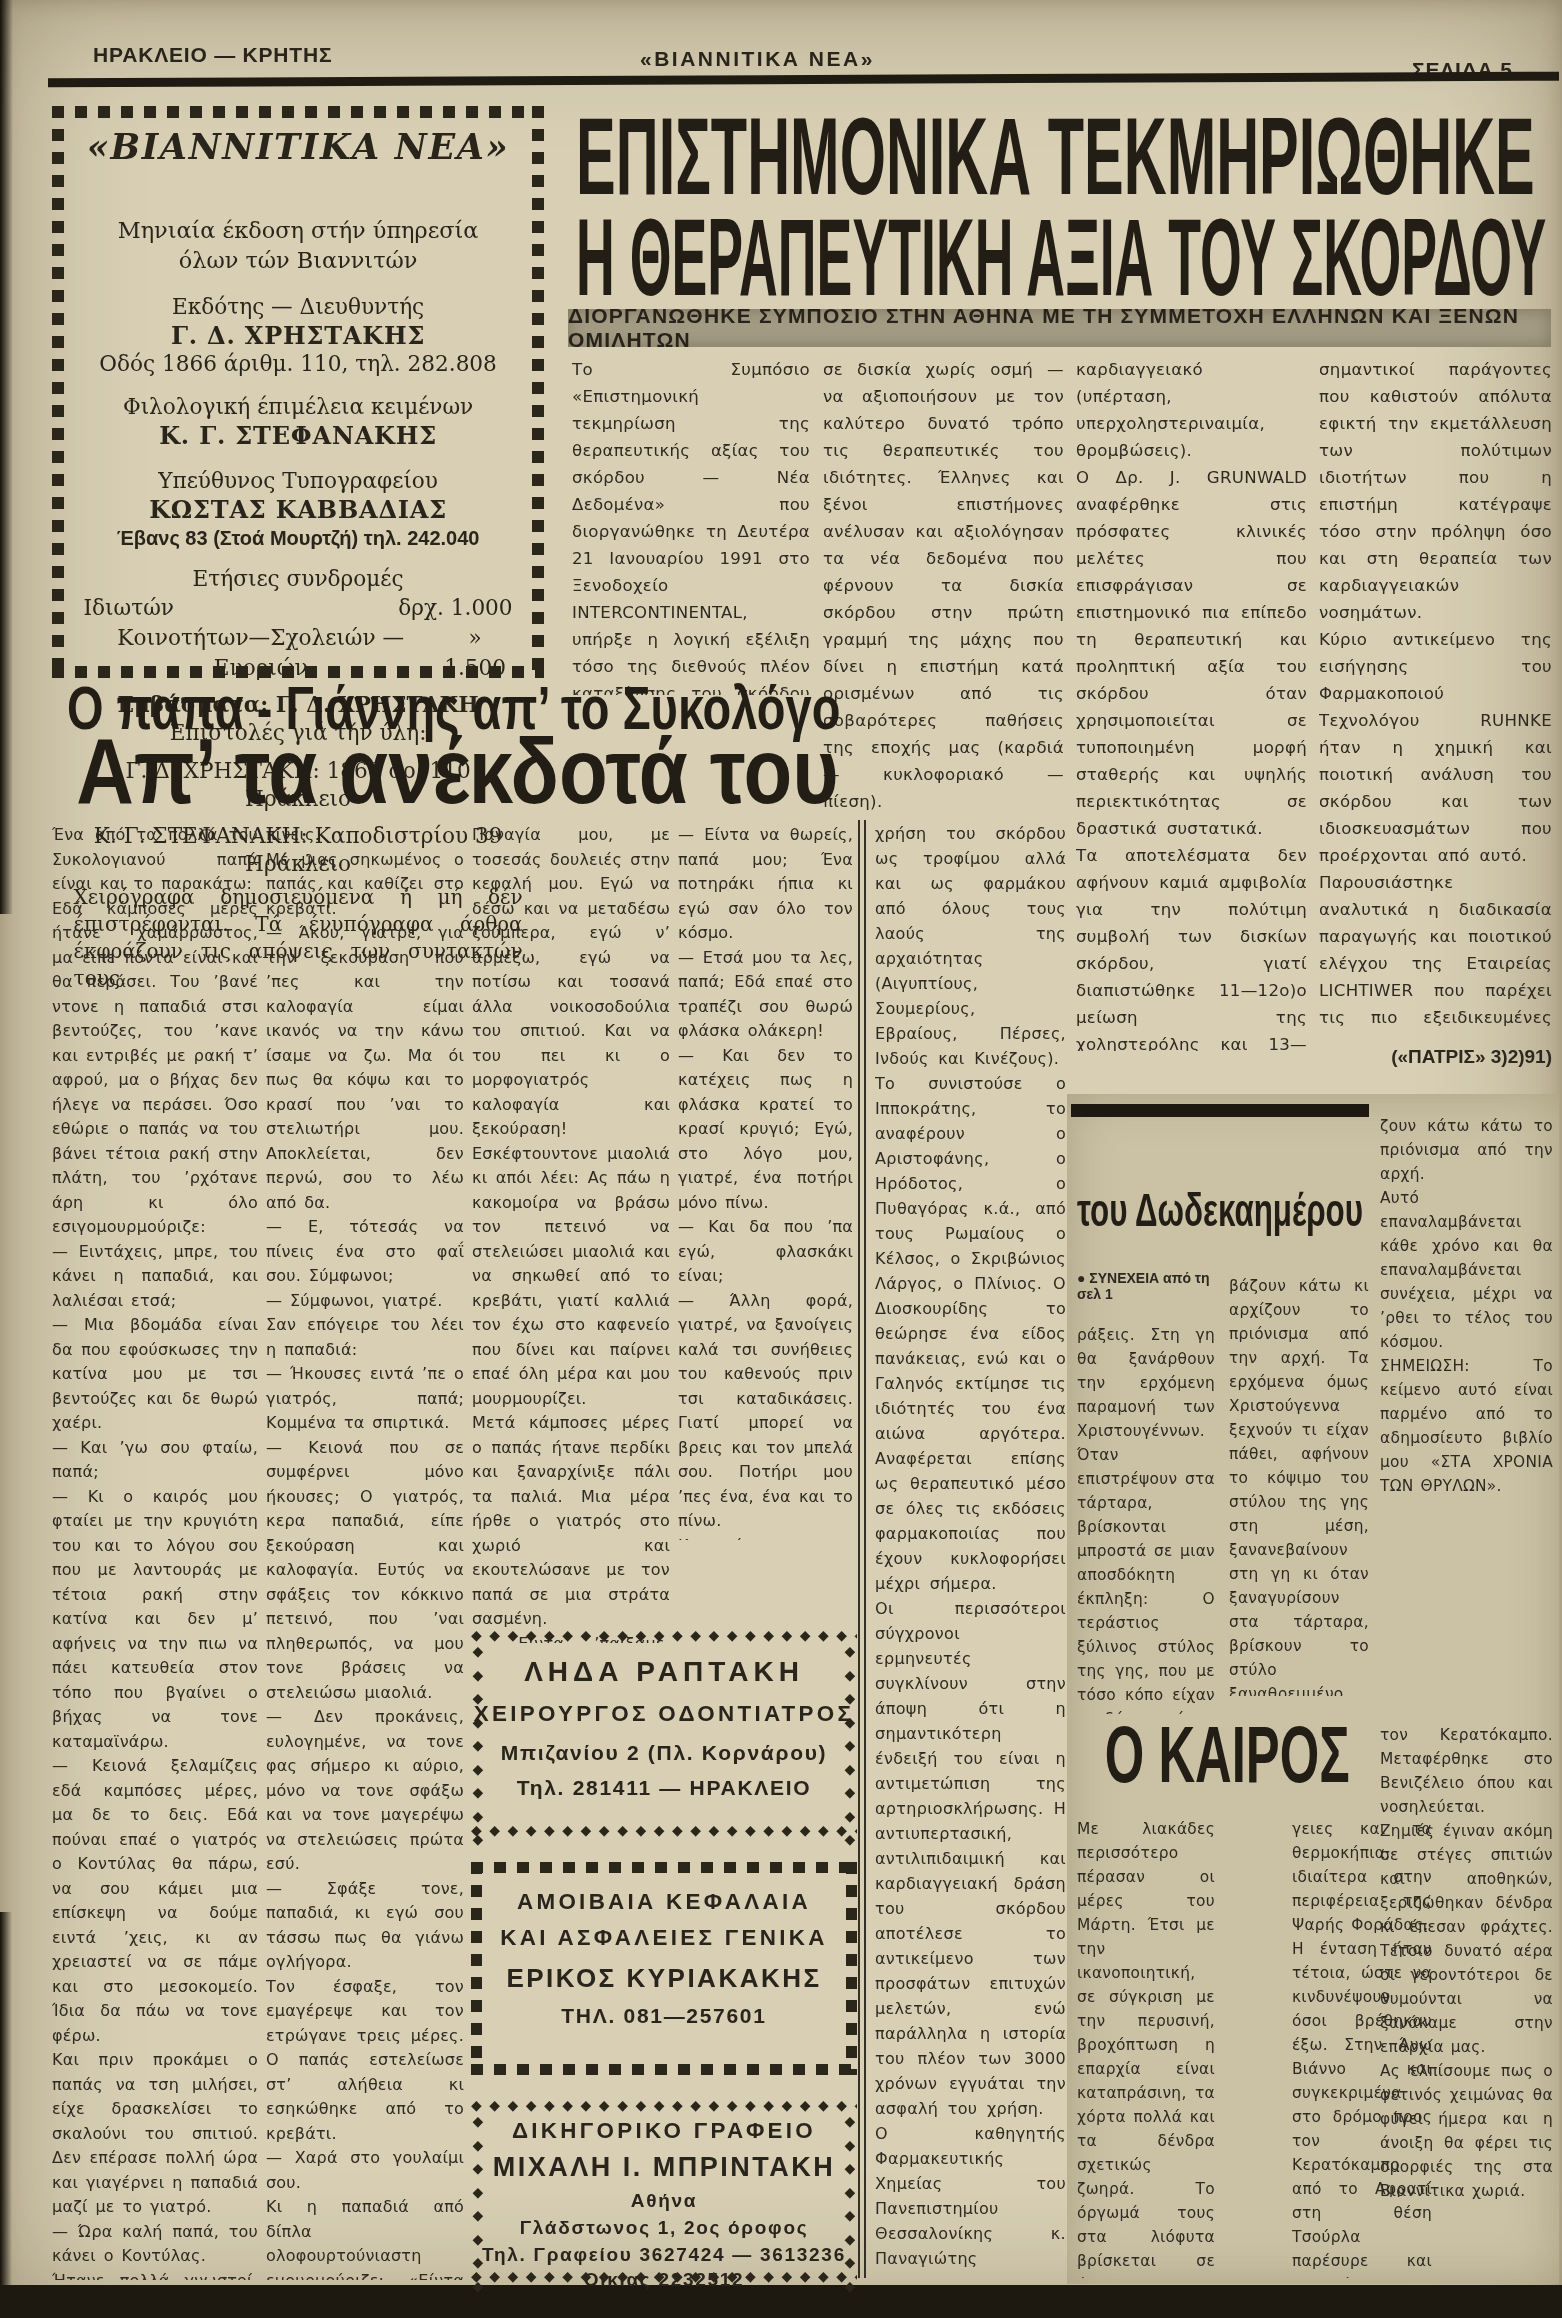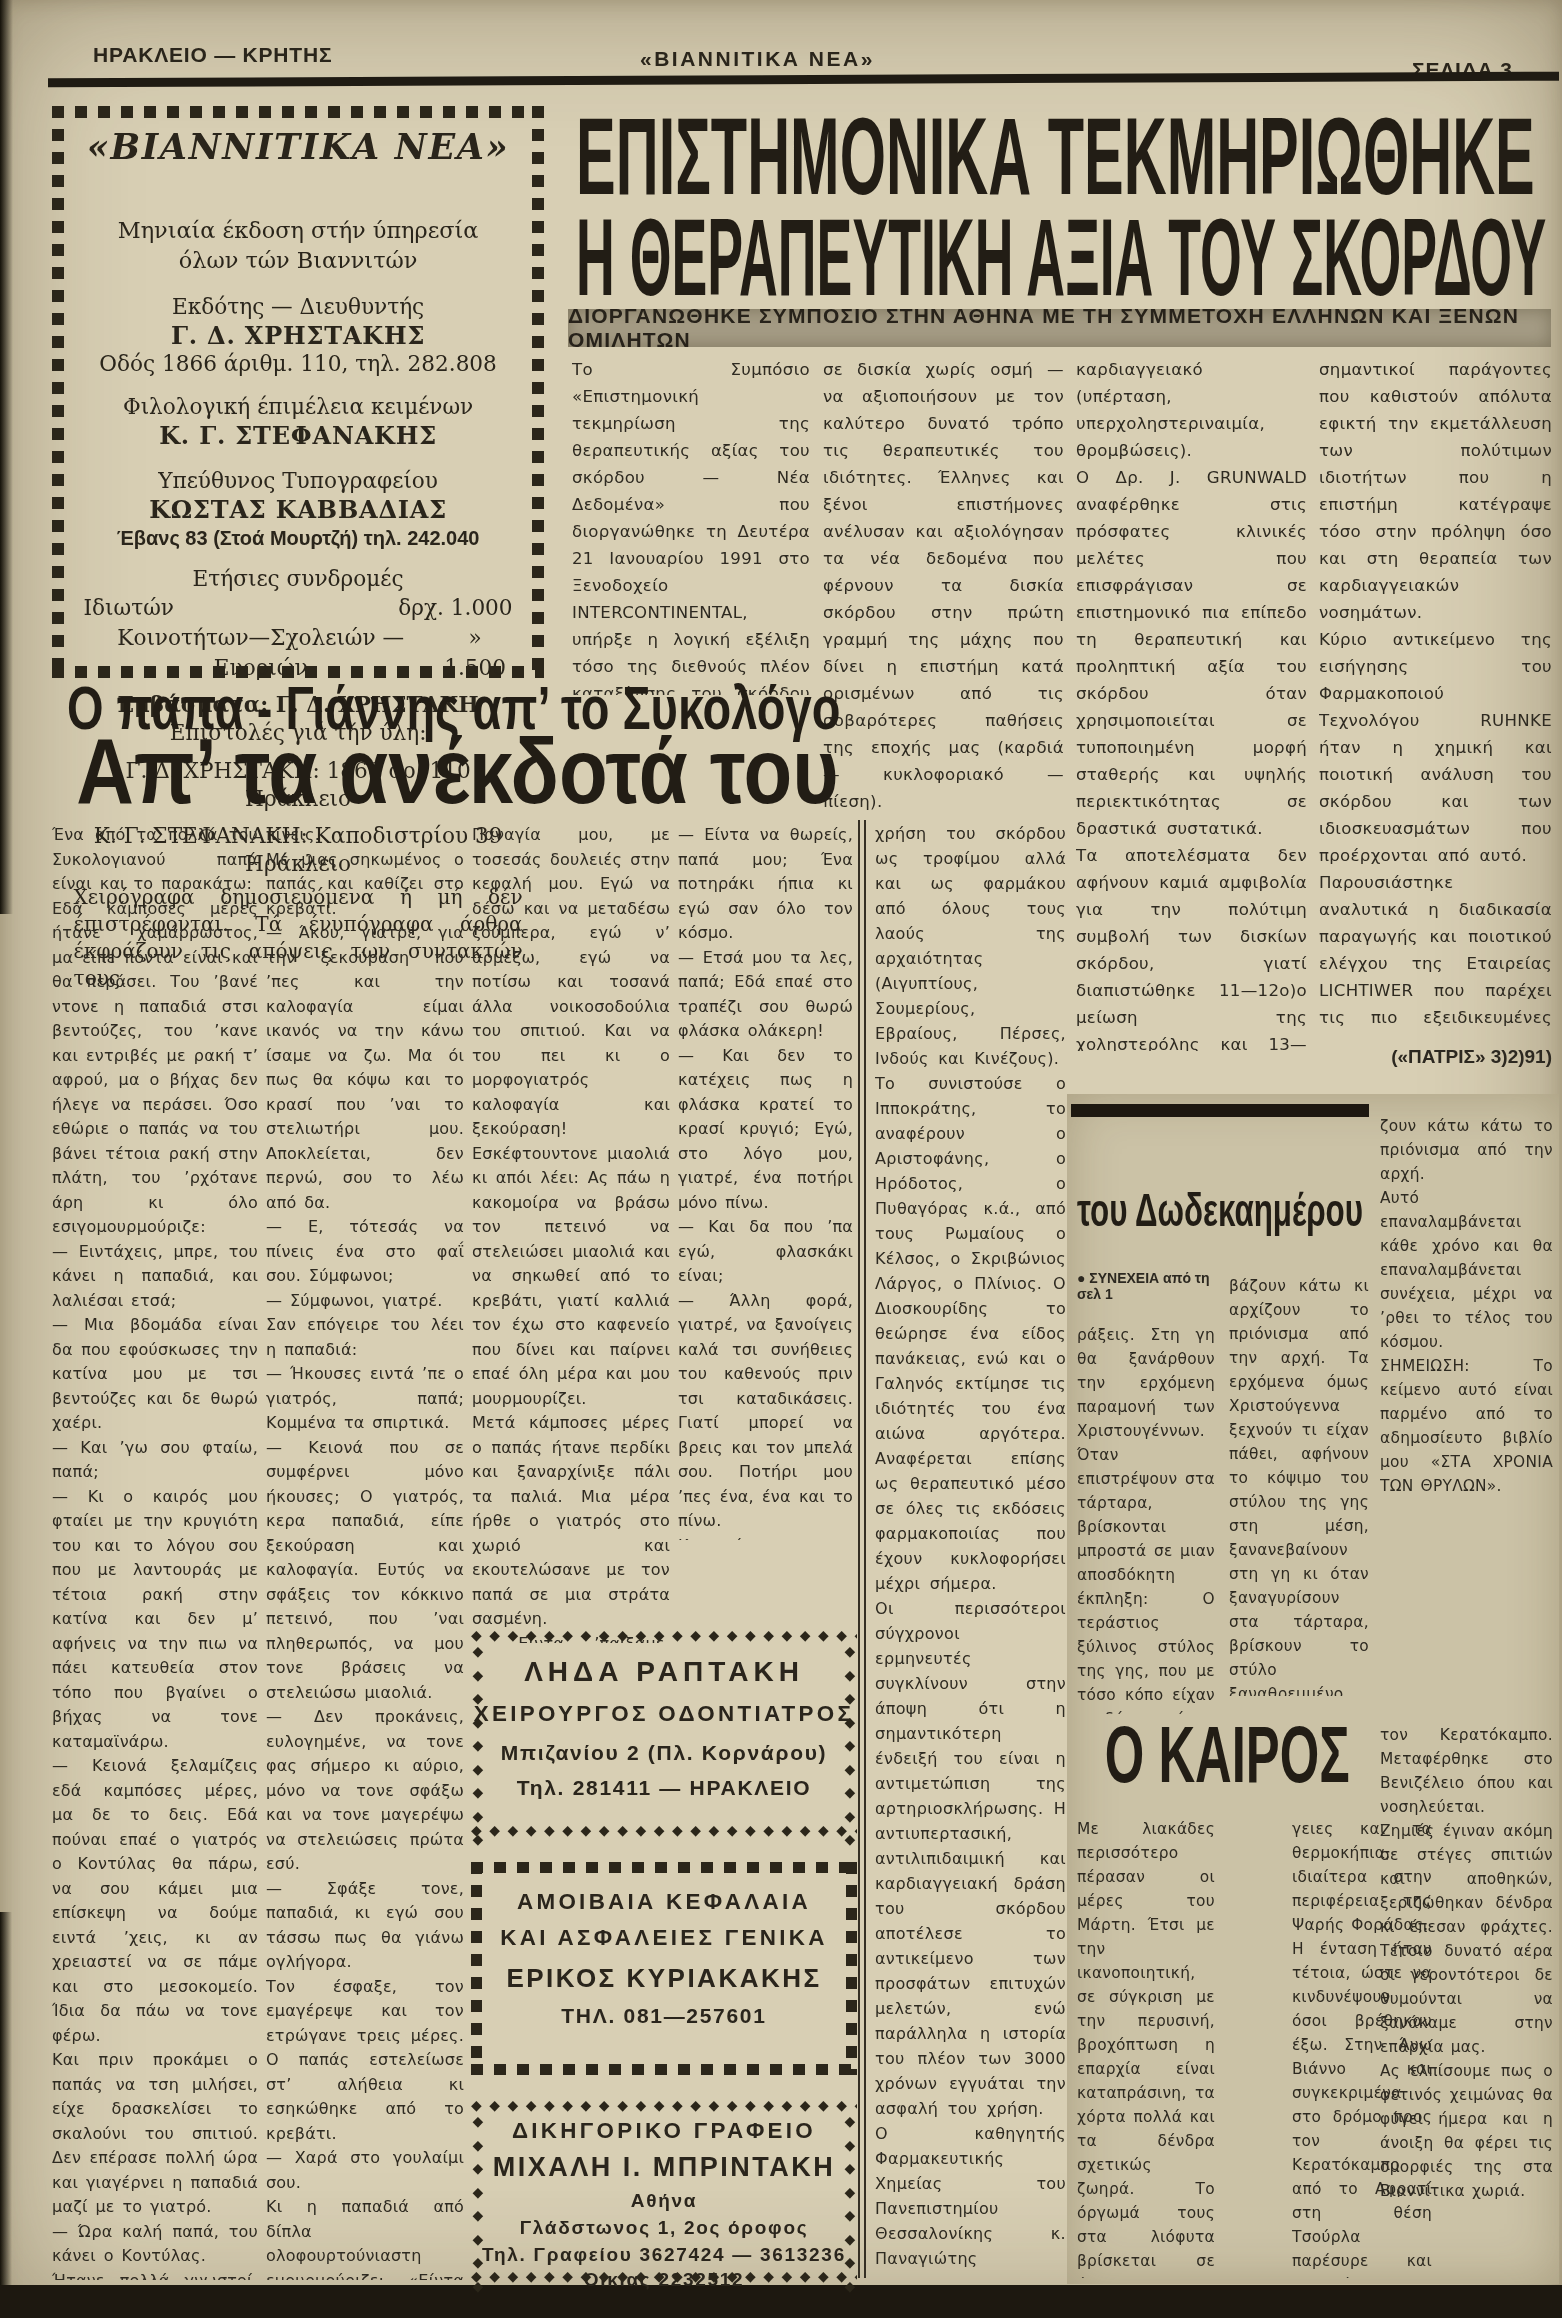--- a/index.html
+++ b/index.html
@@ -48,21 +48,21 @@
 <body>
 
 <div id="page">
 
   <div class="abs edge-dark-l" style="left:0;top:0;width:13.3px;height:914px;"></div>
   <div class="abs edge-dark-l" style="left:0;top:1912px;width:11.6px;height:407px;"></div>
   <div class="abs blackbar" style="left:0;top:2285px;width:1563px;height:34px;"></div>
 
   <div class="abs hdr" style="left:93px;top:43px;">ΗΡΑΚΛΕΙΟ — ΚΡΗΤΗΣ</div>
   <div class="abs hdr" style="left:640px;top:47px;letter-spacing:2.5px;">«ΒΙΑΝΝΙΤΙΚΑ ΝΕΑ»</div>
-  <div class="abs hdr" style="left:1412px;top:58px;">ΣΕΛΙΔΑ 3</div>
+  <div class="abs hdr" style="left:1412px;top:58px;">ΣΕΛΙΔΑ 5</div>
   <div class="abs rule" style="left:48px;top:75px;width:1511px;height:9.1px;transform:rotate(-0.25deg);"></div>
 
   <div class="abs" style="left:52px;top:106px;width:492px;height:572px;">
     <div class="abs checkbox-edge-h" style="left:0;top:0;right:0;"></div>
     <div class="abs checkbox-edge-h" style="left:0;bottom:0;right:0;"></div>
     <div class="abs checkbox-edge-v" style="left:0;top:0;bottom:0;"></div>
     <div class="abs checkbox-edge-v" style="right:0;top:0;bottom:0;"></div>
     <div class="abs masthead-inner" style="left:21.6px;top:20px;width:449px;">
       <div class="mh-title">«ΒΙΑΝΝΙΤΙΚΑ ΝΕΑ»</div>
       <div class="mh-sub" style="white-space:pre-line;margin-top:48px;">Μηνιαία έκδοση στήν ύπηρεσία

